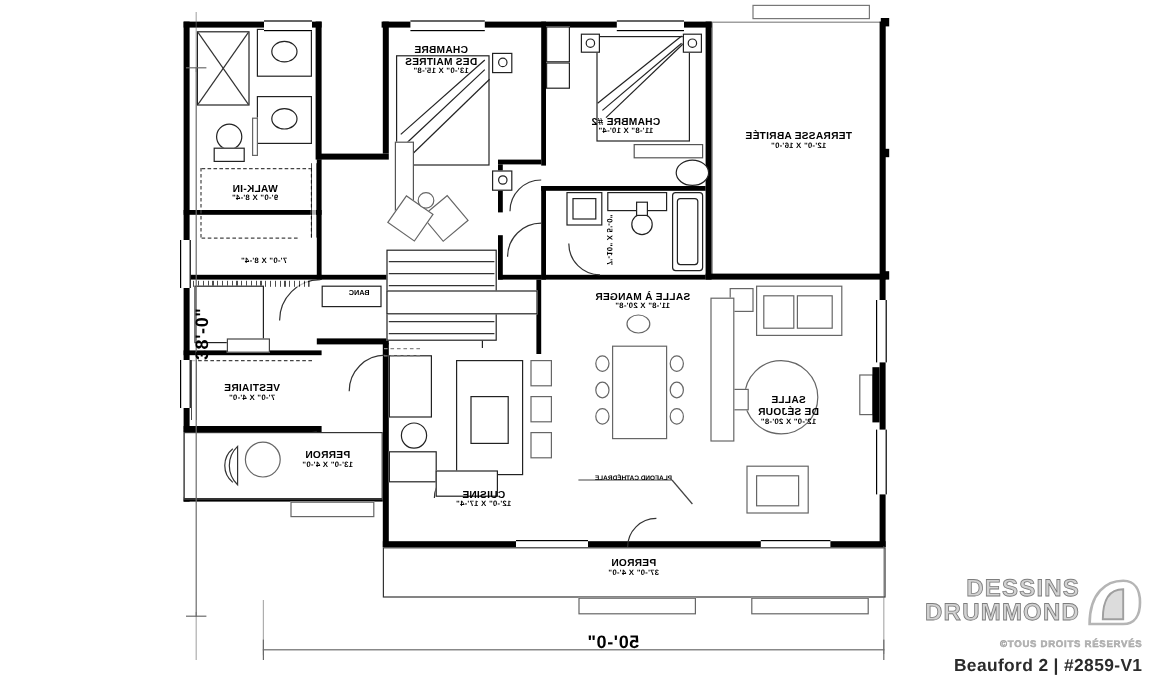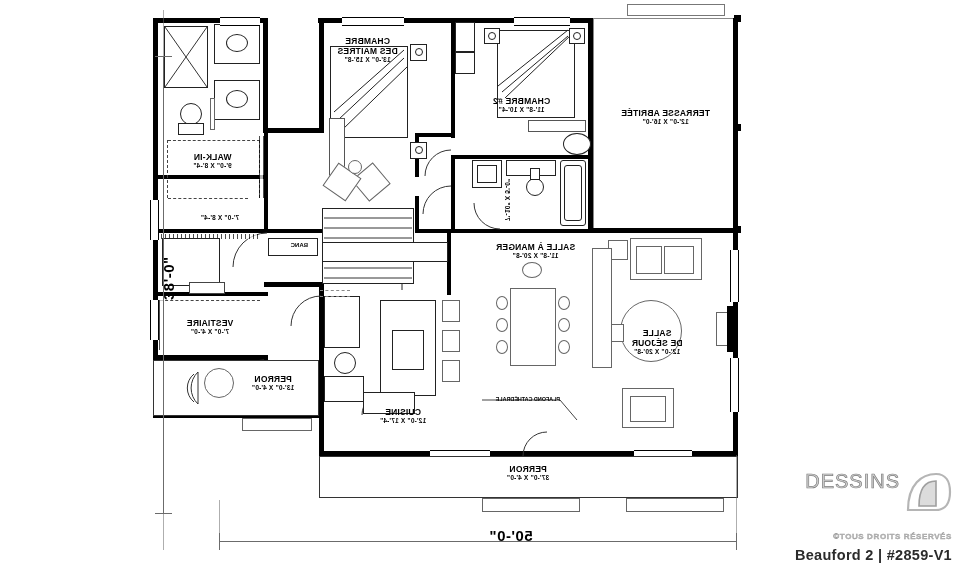--- a/index.html
+++ b/index.html
@@ -29,26 +29,26 @@
   .blk{position:absolute;background:#000;}
   svg.ov{position:absolute;left:0;top:0;width:960px;height:569px;overflow:visible;}
 
   
   .dimline{position:absolute;background:#6b6b6b;}
   .dimtxt{position:absolute;font-size:15px;font-weight:bold;letter-spacing:.5px;}
   .dimtxt.v{transform:rotate(-90deg);transform-origin:0 0;}
 
   
   #logo{position:absolute;right:8px;bottom:6px;width:215px;text-align:right;}
-  .lg1{font-size:20px;font-weight:normal;color:#d2d2d2;letter-spacing:1px;
+  .lg1{font-size:20px;font-weight:bold;color:#d2d2d2;letter-spacing:1px;
        -webkit-text-stroke:0.7px #7d7d7d;line-height:.95;}
   .lg2{font-size:20px;font-weight:bold;color:#d2d2d2;letter-spacing:1px;
        -webkit-text-stroke:0.7px #7d7d7d;line-height:1;}
   .lg3{font-size:8px;font-weight:bold;color:#b9b9b9;letter-spacing:.6px;
-       -webkit-text-stroke:0.35px #9a9a9a;margin-top:18px;}
+       -webkit-text-stroke:0.35px #9a9a9a;margin-top:8px;}
   .lg4{font-size:14.5px;font-weight:bold;color:#2b2b2b;margin-top:6px;letter-spacing:.3px;}
   .logorow{display:flex;align-items:flex-start;justify-content:flex-end;gap:6px;}
 </style>
 </head>
 <body>
 
 <div id="stage">
 
   <div id="mirror">
 
@@ -318,20 +318,21 @@
 
   <div class="dimline" style="left:163px;top:10px;width:1px;height:50px;opacity:.55;"></div>
   <div class="dimline" style="left:163px;top:510px;width:1px;height:40px;opacity:.55;"></div>
   <div class="dimline" style="left:219px;top:500px;width:1px;height:46px;opacity:.55;"></div>
   <div class="dimline" style="left:736px;top:455px;width:1px;height:90px;opacity:.55;"></div>
 
   <div id="logo">
     <div class="logorow">
       <div>
         <div class="lg1">DESSINS</div>
+        <div class="lg2">DRUMMOND</div>
       </div>
       <svg width="46" height="42" viewBox="0 0 46 42">
         <path d="M2 38 C2 12 16 2 30 2 C40 2 44 10 44 20 C44 30 40 38 30 38 Z" fill="none" stroke="#b5b5b5" stroke-width="2.2"></path>
         <path d="M13 34 C13 16 20 9 30 9 L30 34 Z" fill="#dcdcdc" stroke="#9f9f9f" stroke-width="1.6"></path>
       </svg>
     </div>
     <div class="lg3">©TOUS DROITS RÉSERVÉS</div>
     <div class="lg4">Beauford 2 | #2859-V1</div>
   </div>
 

